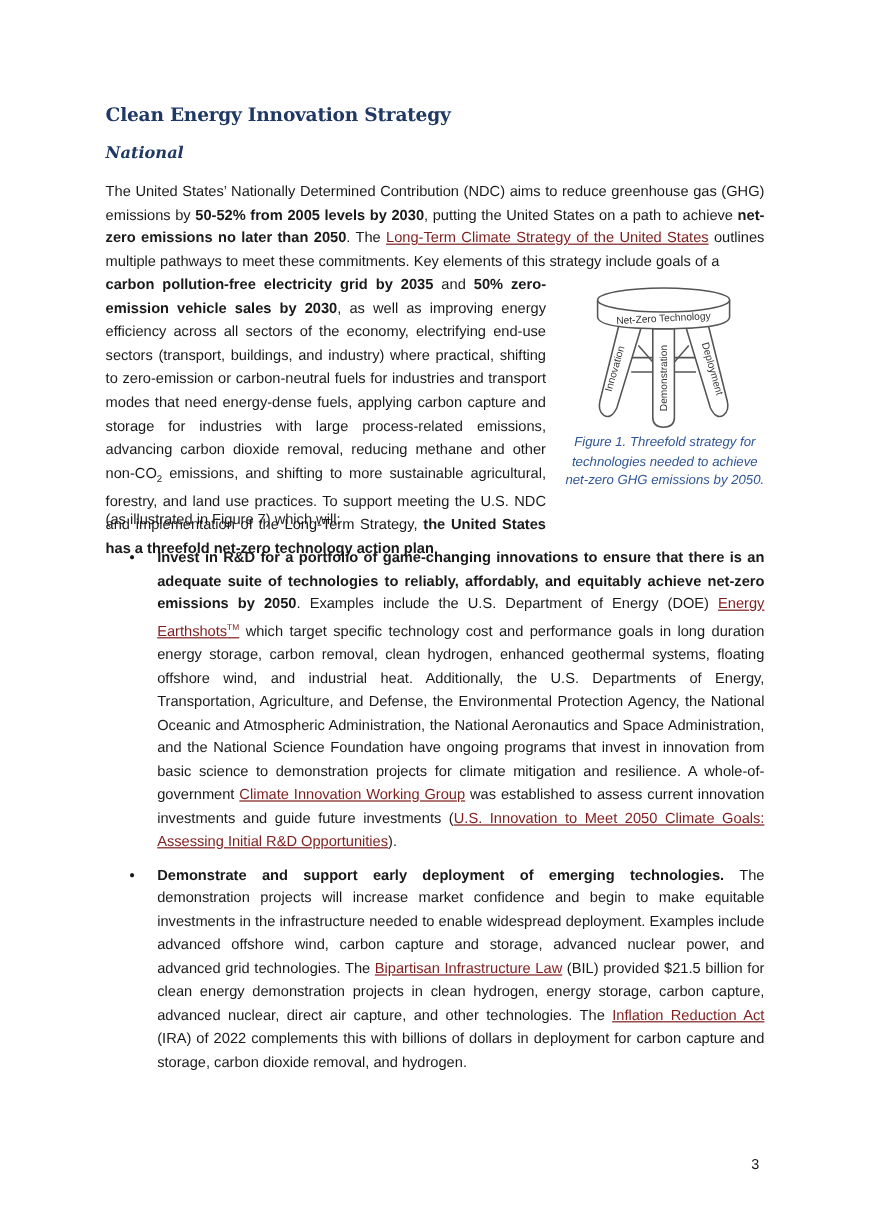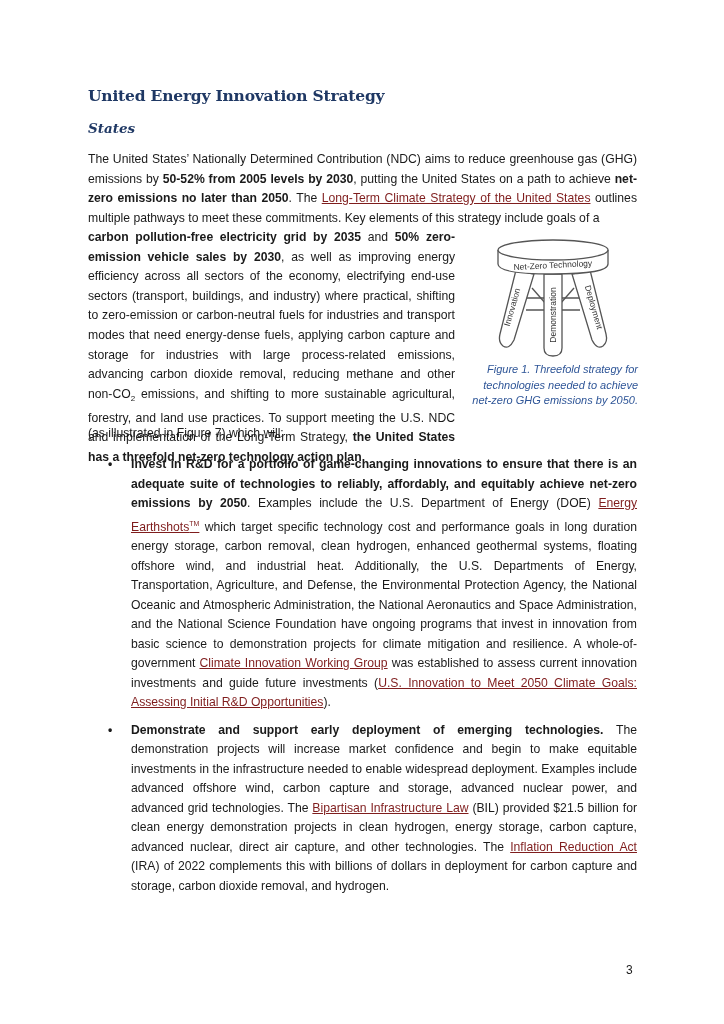--- a/index.html
+++ b/index.html
@@ -13,32 +13,32 @@
   .p1 { left:88px; top:150px; width:549px; }
   .p2 { left:88px; top:228px; width:367px; }
   .p3 { left:88px; top:424px; width:549px; }
   b { font-weight:bold; }
   a, .link { color:#7f1d1d; text-decoration:underline; }
   sup { font-size:7px; }
   sub { font-size:8px; }
   .fig { position:absolute; left:470px; top:228px; width:170px; }
   .fig svg { display:block; margin-left:22px; }
   .caption { font-style:italic; color:#2e5597; font-size:11px; line-height:15.5px;
-             text-align:right; margin-top:4px; width:168px; }
+             text-align:center; margin-top:4px; width:168px; }
   .bullets { position:absolute; left:108px; top:455px; width:529px; }
   .bullet { position:relative; padding-left:23px; font-size:12.2px; line-height:19.5px;
             text-align:justify; margin-bottom:8px; }
   .bullet .dot { position:absolute; left:0; top:0; font-weight:bold; }
   .pagenum { position:absolute; left:626px; top:963px; font-size:12px; }
 </style>
 </head>
 <body>
 
-<h1 class="title" style="margin:0">United Energy Innovation Strategy</h1>
-<h2 class="subtitle" style="margin:0">States</h2>
+<h1 class="title" style="margin:0">Clean Energy Innovation Strategy</h1>
+<h2 class="subtitle" style="margin:0">National</h2>
 
 <p class="para p1" style="margin:0">
   <span>The United States’ Nationally Determined Contribution (NDC) aims to reduce greenhouse gas (GHG) emissions by </span><b>50-52% from 2005 levels by 2030</b><span>, putting the United States on a path to achieve </span><b>net-zero emissions no later than 2050</b><span>. The </span><a class="link">Long-Term Climate Strategy of the United States</a><span> outlines multiple pathways to meet these commitments. Key elements of this strategy include goals of a</span>
 </p>
 
 <p class="para p2" style="margin:0">
   <b>carbon pollution-free electricity grid by 2035</b><span> and </span><b>50% zero-emission vehicle sales by 2030</b><span>, as well as improving energy efficiency across all sectors of the economy, electrifying end-use sectors (transport, buildings, and industry) where practical, shifting to zero-emission or carbon-neutral fuels for industries and transport modes that need energy-dense fuels, applying carbon capture and storage for industries with large process-related emissions, advancing carbon dioxide removal, reducing methane and other non-CO</span><sub>2</sub><span> emissions, and shifting to more sustainable agricultural, forestry, and land use practices. To support meeting the U.S. NDC and implementation of the Long-Term Strategy, </span><b>the United States has a threefold net-zero technology action plan</b>
 </p>
 
 <p class="para p3" style="margin:0">(as illustrated in Figure 7) which will:</p>

